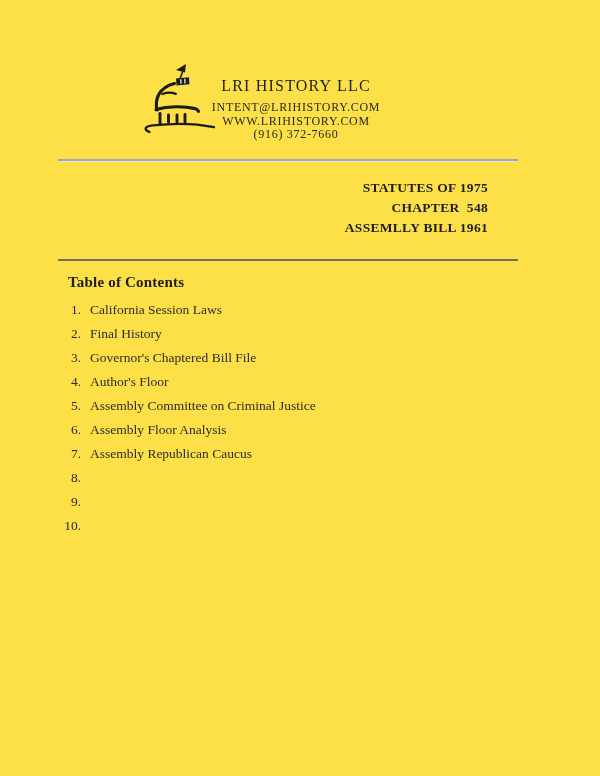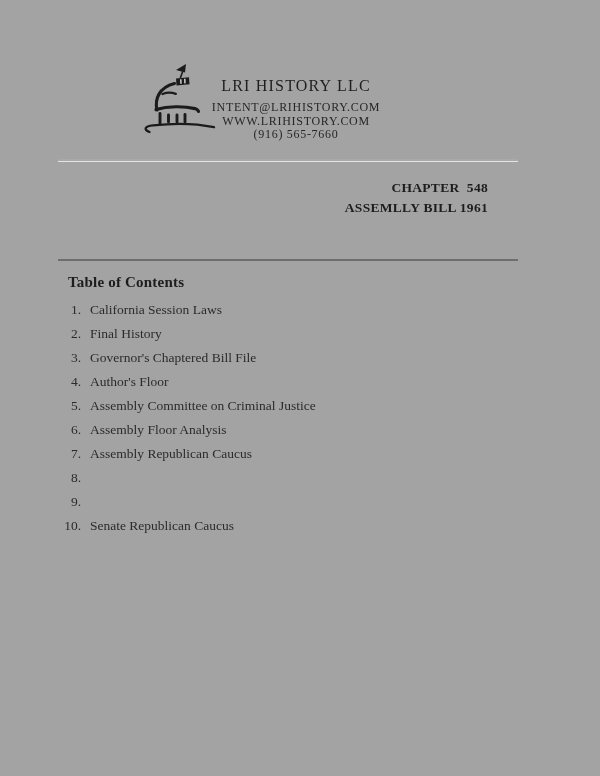--- a/index.html
+++ b/index.html
@@ -4,21 +4,21 @@
 <style>
   html, body {
     margin: 0;
     padding: 0;
     background: #ffffff;
   }
   .page {
     position: relative;
     width: 600px;
     height: 776px;
-    background: #a3a3a3;
+    background: #fde047;
     font-family: "Liberation Serif", "DejaVu Serif", serif;
     color: #222222;
     overflow: hidden;
   }
 
   
   .logo {
     position: absolute;
     left: 140px;
     top: 60px;
@@ -145,28 +145,29 @@
       <path d="M45 54.5 L45 62" stroke="#1b1b1b" stroke-width="2.9" stroke-linecap="round"></path>
 
       <path d="M9.5 72 C 3.5 69.8, 4.2 66.3, 13 65.4 C 32 63.2, 56 63.4, 74 67.2" stroke="#1b1b1b" stroke-width="2.3" stroke-linecap="round"></path>
     </svg>
 
     <div class="brand">
       <div class="brand-name">LRI HISTORY LLC</div>
       <div class="brand-contact">
         <div>INTENT@LRIHISTORY.COM</div>
         <div>WWW.LRIHISTORY.COM</div>
-        <div>(916) 565-7660</div>
+        <div>(916) 372-7660</div>
       </div>
     </div>
   </div>
 
   <div class="rule rule-1"></div>
 
   <div class="ref-block">
+    <div class="ref-line">STATUTES OF 1975</div>
     <div class="ref-line">CHAPTER  548</div>
     <div class="ref-line">ASSEMLLY BILL 1961</div>
   </div>
 
   <div class="rule rule-2"></div>
 
   <h1 class="toc-heading">Table of Contents</h1>
 
   <ol class="toc-list">
     <li class="toc-row">
@@ -198,17 +199,16 @@
       <span class="toc-label">Assembly Republican Caucus</span>
     </li>
     <li class="toc-row">
       <span class="toc-num">8.</span>
     </li>
     <li class="toc-row">
       <span class="toc-num">9.</span>
     </li>
     <li class="toc-row">
       <span class="toc-num">10.</span>
-      <span class="toc-label">Senate Republican Caucus</span>
     </li>
   </ol>
 
 </div>
 
 </body></html>

